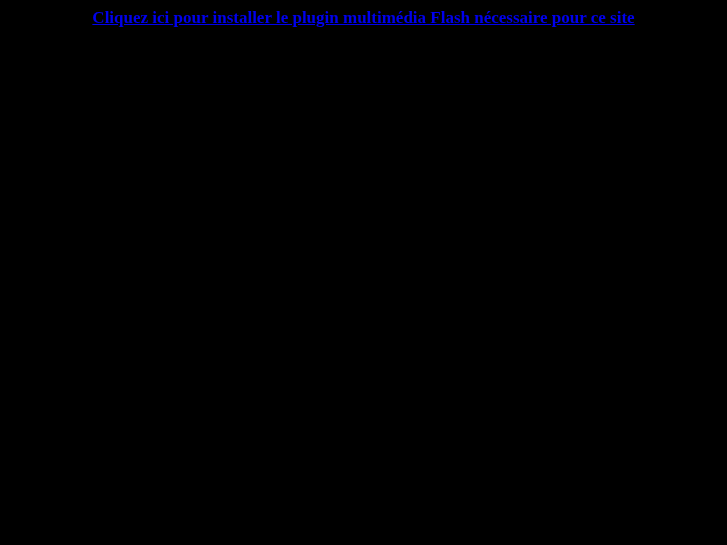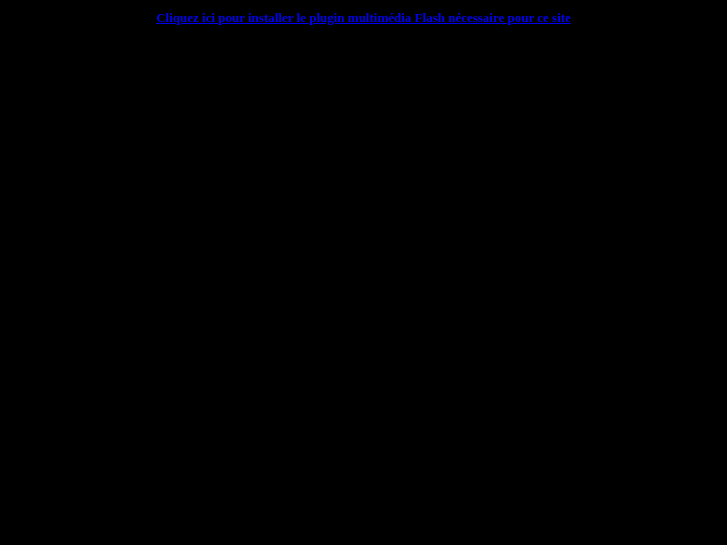--- a/index.html
+++ b/index.html
@@ -22,21 +22,21 @@
   .notice-bar {
     position: absolute;
     left: 0;
     top: 9px;
     width: 727px;
     text-align: center;
     line-height: 1;
   }
   .notice-link {
     font-family: "Liberation Serif", serif;
-    font-size: 13px;
+    font-size: 17px;
     font-weight: bold;
     color: #0000ee;
     text-decoration: underline;
     cursor: pointer;
     white-space: nowrap;
   }
   .stage {
     position: absolute;
     left: 0;
     top: 30px;

